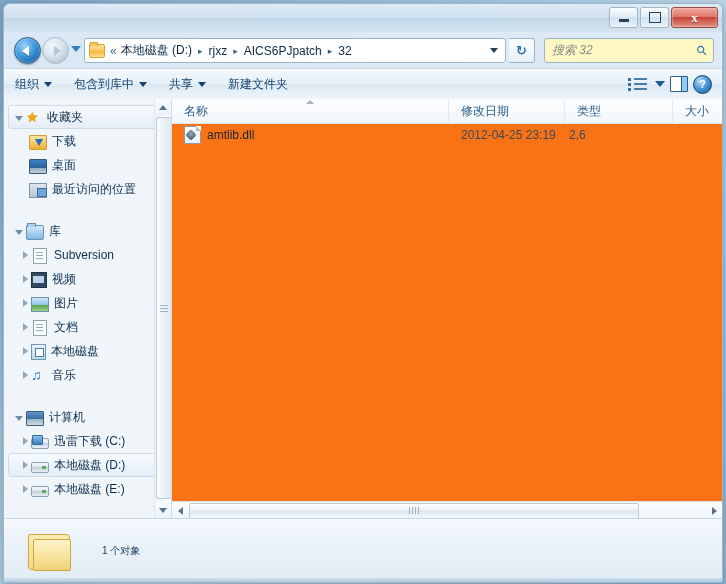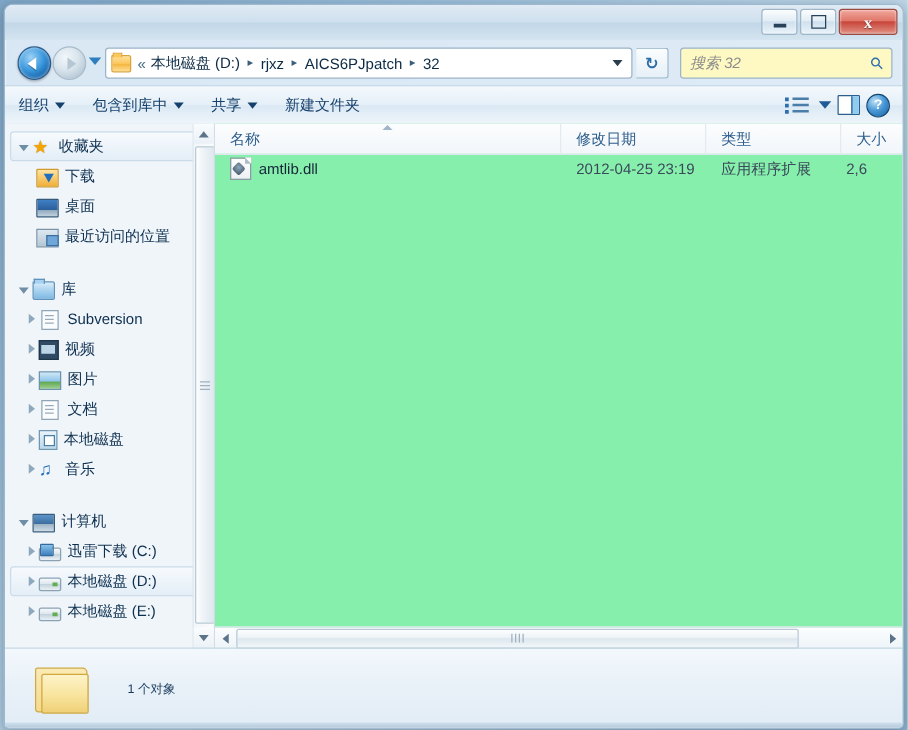--- a/index.html
+++ b/index.html
@@ -180,21 +180,21 @@
     border-bottom:5px solid #5c748a;}
   .dnt{width:0;height:0;border-left:4px solid transparent;border-right:4px solid transparent;
     border-top:5px solid #5c748a;}
   #sbthumb{position:absolute;left:1px;top:18px;width:14px;height:380px;
     background:linear-gradient(to right,#fdfefe 0%,#eef3f7 40%,#dfe8ef 100%);
     border:1px solid #b9c9d5;border-radius:2px;
     display:flex;align-items:center;justify-content:center;}
   .grip3{display:flex;flex-direction:column;gap:2px;}
   .grip3 s{display:block;width:8px;height:1px;background:#9fb1bf;}
   
-  #filepane{position:absolute;left:168px;top:0;width:550px;height:420px;background:#86efac;}
+  #filepane{position:absolute;left:168px;top:0;width:550px;height:420px;background:#f97316;}
   #colhead{position:absolute;left:0;top:0;width:550px;height:24px;
     background:linear-gradient(to bottom,#fcfdfe,#f2f6fa);border-bottom:1px solid #dfe7ee;
     display:flex;align-items:center;color:#2c5e8c;font-size:12px;}
   .col{height:24px;line-height:24px;padding-left:12px;border-right:1px solid #e3ebf1;
     position:relative;box-sizing:border-box;overflow:hidden;white-space:nowrap;}
   .sortarrow{position:absolute;left:50%;top:1px;margin-left:-4px;width:0;height:0;
     border-left:4px solid transparent;border-right:4px solid transparent;border-bottom:4px solid #9fb6c8;}
   #rows{position:absolute;left:0;top:24px;width:550px;}
   .frow{display:flex;align-items:center;height:24px;font-size:12px;color:#16263a;}
   .fcell{height:24px;line-height:24px;padding-left:12px;box-sizing:border-box;
@@ -450,21 +450,20 @@
         </div>
       </div>
 
       <div id="rows">
         <div class="frow">
           <div class="fcell namecell" style="width:277px;">
             <span class="dllicon"></span>
             <span>amtlib.dll</span>
           </div>
           <div class="fcell" style="width:116px;color:#3a4a5a;">2012-04-25 23:19</div>
-          <div class="fcell" style="width:108px;color:#3a4a5a;">应用程序扩展</div>
           <div class="fcell" style="width:49px;color:#3a4a5a;padding-left:4px;">2,6</div>
         </div>
       </div>
     </div>
 
     <div id="sbbottom">
       <i class="dnt"></i>
     </div>
 
     <div id="hscroll">

